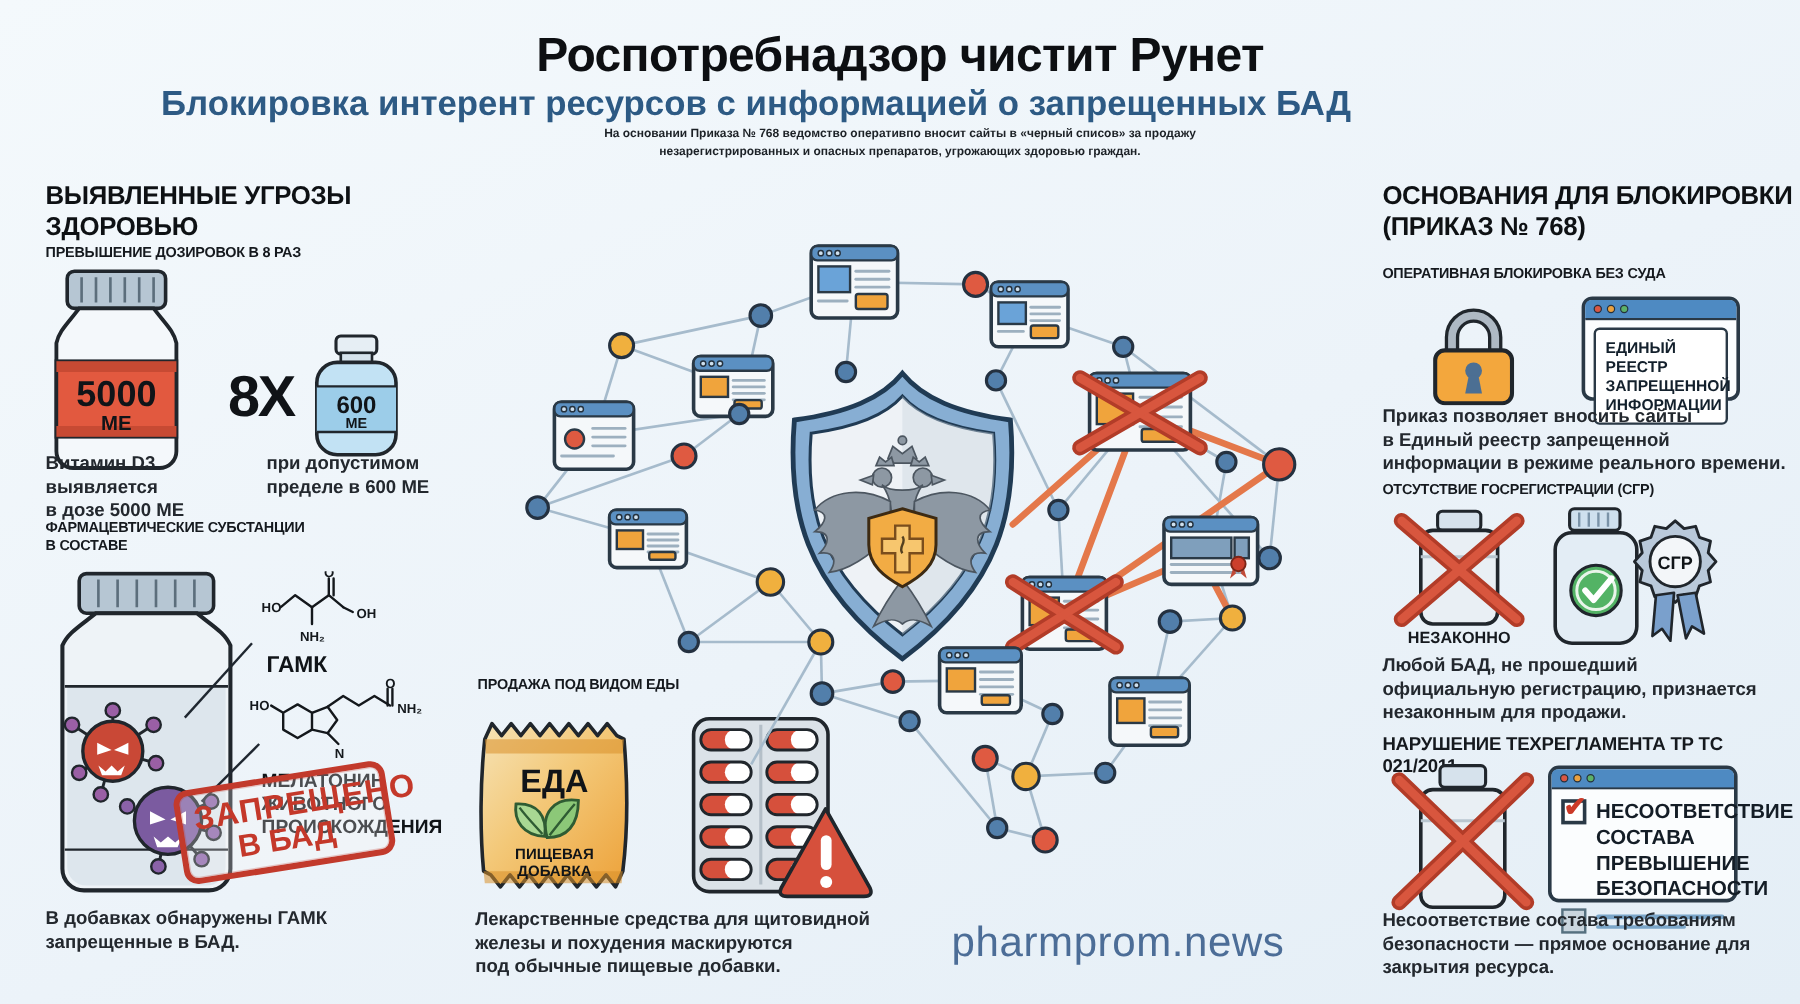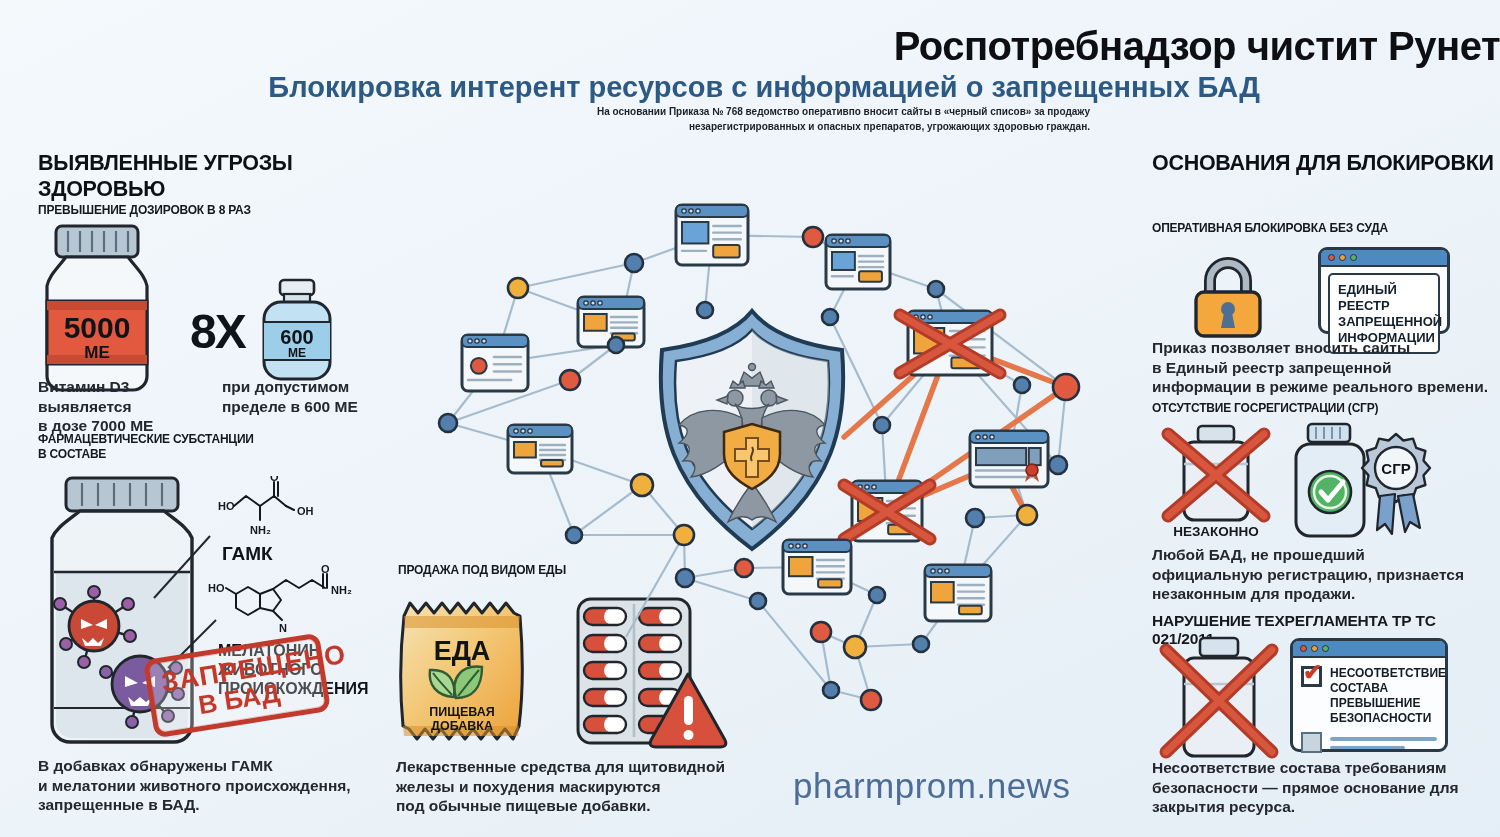--- a/index.html
+++ b/index.html
@@ -1,20 +1,20 @@
 <!DOCTYPE html>
 <html><head>
 <meta charset="utf-8">
 <style>
   *{box-sizing:border-box;margin:0;padding:0}
   body{margin:0;background:#d8e2ec;font-family:"Liberation Sans",sans-serif}
   #canvas{position:relative;width:1500px;height:837px;overflow:hidden;
     background:linear-gradient(155deg,#f4f9fc 0%,#ecf3f9 55%,#e4eef6 100%);color:#15191e}
   .abs{position:absolute}
-  .ctr{text-align:right}
+  .ctr{text-align:center}
 
   
   .page-title{top:24px;left:0;width:1500px;font-size:40px;font-weight:bold;letter-spacing:-.5px;color:#0d0f12}
   .page-sub{top:71px;left:0;width:1260px;font-size:29px;font-weight:bold;color:#2d5a84}
   .intro{top:105px;left:410px;width:680px;font-size:10px;font-weight:bold;line-height:1.45;color:#1c2126}
 
   .sec-title{font-size:21.5px;font-weight:bold;letter-spacing:-.3px;line-height:1.22;color:#0e1114}
   .sub-head{font-size:12px;font-weight:bold;letter-spacing:-.2px;color:#15191e}
   .cap{font-size:15.5px;font-weight:bold;line-height:1.27;color:#23282e}
 
@@ -32,21 +32,21 @@
   .hwin .bar{height:17px;background:#4e8ac2;border-bottom:2.5px solid #2a3946;
     border-radius:5px 5px 0 0;display:flex;align-items:center;padding-left:7px;gap:4px}
   .hwin .dot{width:7px;height:7px;border-radius:50%;border:1.5px solid #24313d}
   .dot-r{background:#d95743}.dot-y{background:#eba13f}.dot-g{background:#5cb169}
   .reg-inner{margin:6px 7px;border:2.5px solid #2a3946;border-radius:5px;background:#fff;
     padding:7px 8px;font-size:13px;font-weight:bold;line-height:1.22;color:#13202c}
   .cb-row{display:flex;gap:8px;padding:8px 8px 0 8px}
   .cb1{flex:0 0 auto;width:21px;height:21px;border:3px solid #2a3946;background:#fff;position:relative}
   .cb1 span{position:absolute;left:-1px;top:-10px;color:#cc3a28;font-size:23px;font-weight:bold}
   .cb2{flex:0 0 auto;width:21px;height:21px;border:2.5px solid #56707f;background:#c9d5de}
-  .cb-text{font-size:12px;font-weight:bold;line-height:1.25;color:#141d26}
+  .cb-text{font-size:17px;font-weight:bold;line-height:1.25;color:#141d26}
   .cb-lines div{height:3.5px;background:#7ba6c9;border-radius:2px;margin:5px 0}
 
   .illegal{font-size:13.5px;font-weight:bold;text-align:center;color:#15191e}
   .watermark{font-size:35px;color:#4c6d97;letter-spacing:.5px}
 
   
   svg{display:block}
   .edge{stroke:#a6bbcc;stroke-width:2.2;fill:none}
   .edge-o{stroke:#e4784a;stroke-width:5.5;stroke-linecap:round;fill:none}
   .node{stroke:#243140;stroke-width:2.6}
@@ -107,21 +107,21 @@
     <rect x="8" y="24" width="66" height="77" rx="17" fill="#c2e2f4" stroke="#20262c" stroke-width="3"></rect>
     <rect x="8" y="44" width="66" height="38" fill="#9ccde9"></rect>
     <line x1="8" y1="44" x2="74" y2="44" stroke="#20262c" stroke-width="2"></line>
     <line x1="8" y1="82" x2="74" y2="82" stroke="#20262c" stroke-width="2"></line>
     <text x="41" y="66" text-anchor="middle" class="svg-label" font-size="20" fill="#16405f">600</text>
     <text x="41" y="79" text-anchor="middle" class="svg-label" font-size="12" fill="#16405f">МЕ</text>
   </svg>
 
   <div class="abs cap" style="left:38px;top:377px;width:170px">
     <div>Витамин D3 выявляется</div>
-    <div>в дозе 7000 МЕ</div>
+    <div>в дозе 5000 МЕ</div>
   </div>
   <div class="abs cap" style="left:222px;top:377px;width:160px">
     <div>при допустимом</div>
     <div>пределе в 600 МЕ</div>
   </div>
 
   <div class="abs sub-head" style="left:38px;top:432px;width:340px;line-height:1.25">
     <div>ФАРМАЦЕВТИЧЕСКИЕ СУБСТАНЦИИ</div>
     <div>В СОСТАВЕ</div>
   </div>
@@ -215,21 +215,20 @@
     </g>
   </svg>
 
   <div class="abs stamp" style="left:148px;top:646px;width:178px">
     <div class="l1">ЗАПРЕЩЕНО</div>
     <div class="l2">В БАД</div>
   </div>
 
   <div class="abs cap" style="left:38px;top:756px;width:360px">
     <div>В добавках обнаружены ГАМК</div>
-    <div>и мелатонии животного происхождення,</div>
     <div>запрещенные в БАД.</div>
   </div>
 
   <div class="abs sub-head" style="left:398px;top:563px;width:320px">ПРОДАЖА ПОД ВИДОМ ЕДЫ</div>
 
   <svg class="abs" style="left:394px;top:590px" width="136" height="162" viewBox="0 0 136 162">
     <defs>
       <linearGradient id="packgrad" x1="0" y1="0" x2="1" y2="1">
         <stop offset="0" stop-color="#f6e3b6"></stop>
           <stop offset="0.45" stop-color="#f3c878"></stop>
@@ -571,20 +570,21 @@
         <circle cx="88" cy="103" r="10" class="node node-y"></circle>
         <circle cx="212" cy="300" r="11" class="node node-y"></circle>
         <circle cx="254" cy="350" r="10" class="node node-y"></circle>
         <circle cx="597" cy="330" r="10" class="node node-y"></circle>
         <circle cx="425" cy="462" r="11" class="node node-y"></circle>
       </g>
   </svg>
 
   <div class="abs sec-title" style="left:1152px;top:150px;width:345px">
     <div>ОСНОВАНИЯ ДЛЯ БЛОКИРОВКИ</div>
+    <div>(ПРИКАЗ № 768)</div>
   </div>
 
   <div class="abs sub-head" style="left:1152px;top:221px;width:340px">ОПЕРАТИВНАЯ БЛОКИРОВКА БЕЗ СУДА</div>
 
   <svg class="abs" style="left:1186px;top:248px" width="84" height="90" viewBox="0 0 84 90">
     <path d="M24,48 V33 a18,18 0 0 1 36,0 V48" fill="none" stroke="#20262c" stroke-width="12" stroke-linecap="round"></path>
     <path d="M24,48 V33 a18,18 0 0 1 36,0 V48" fill="none" stroke="#aeb9c4" stroke-width="6.5" stroke-linecap="round"></path>
     <rect x="10" y="44" width="64" height="44" rx="8" fill="#f3a73d" stroke="#20262c" stroke-width="3.4"></rect>
     <circle cx="42" cy="61" r="7" fill="#4c6f93"></circle>
     <path d="M38,65 L46,65 L49,80 L35,80 Z" fill="#4c6f93"></path>

